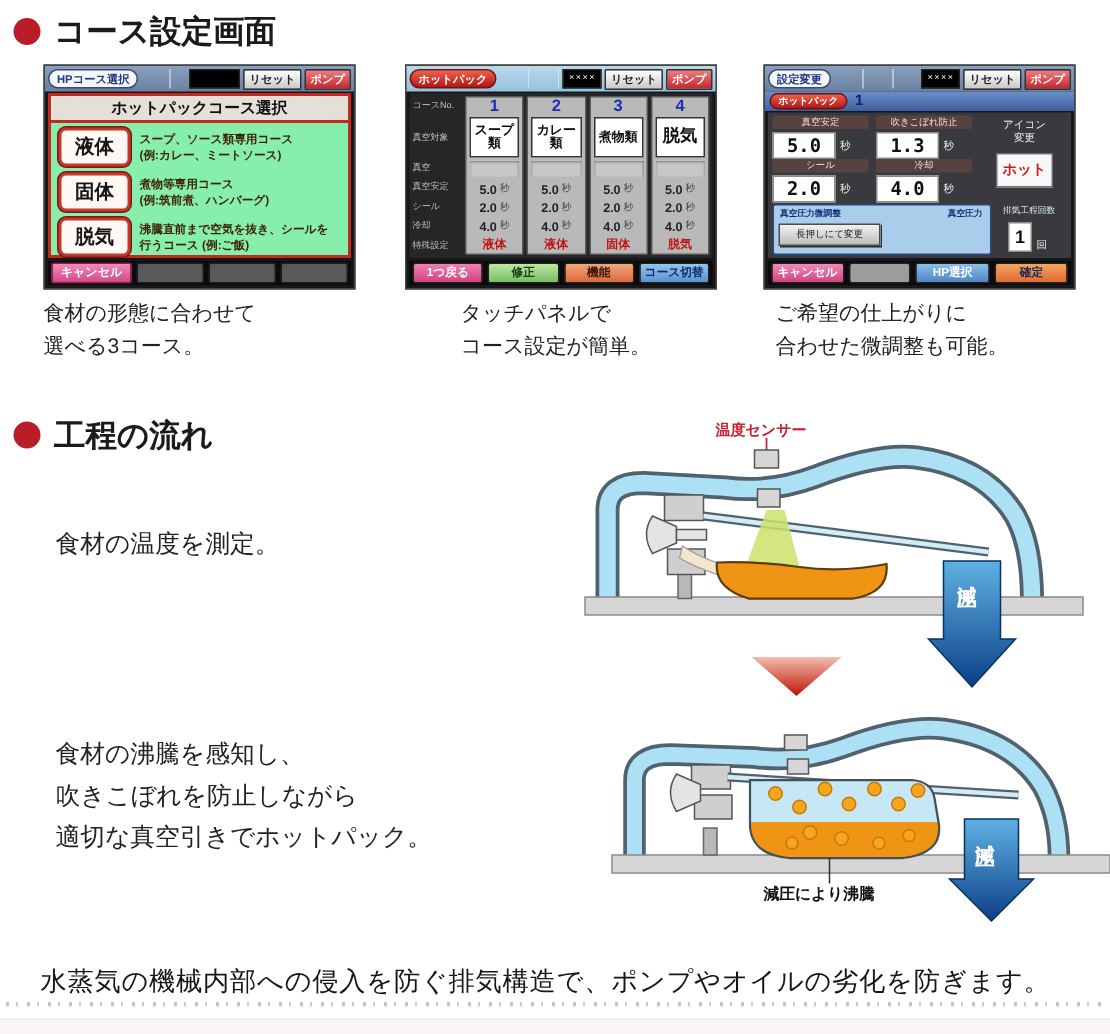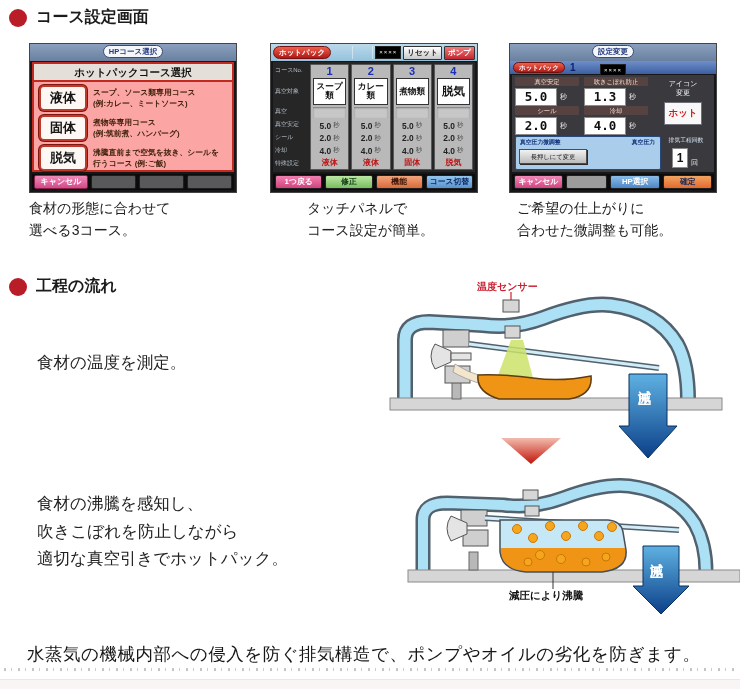--- a/index.html
+++ b/index.html
@@ -1,45 +1,45 @@
 <!DOCTYPE html>
 <html><head>
 <meta charset="utf-8">
 <style>
   html,body{margin:0;padding:0;background:#fff;}
   body{font-family:"Liberation Sans","DejaVu Sans",sans-serif;}
   .page{position:relative;width:740px;height:689px;background:#fff;overflow:hidden;}
 
   
-  .sec-head{position:absolute;display:flex;align-items:center;gap:9px;font-weight:bold;font-size:16px;color:#1b1b1b;}
+  .sec-head{position:absolute;display:flex;align-items:center;gap:9px;font-weight:bold;font-size:21px;color:#1b1b1b;}
   .bullet{width:18px;height:18px;border-radius:50%;background:#b81d28;flex:0 0 auto;}
   #sec1{left:9px;top:7px;}
   #sec2{left:9px;top:276px;}
 
   
   .panel{position:absolute;width:208px;height:150px;background:#17171a;border:1px solid #444;box-sizing:border-box;}
   .p1{left:29px;top:43px;}
   .p2{left:270px;top:43px;}
   .p3{left:509px;top:43px;}
 
   .ph{height:17px;display:flex;align-items:center;gap:2px;padding:1px 2px;box-sizing:border-box;}
-  .ph.steel{background:linear-gradient(#8ba0bf,#69809f);flex-direction:column;}
+  .ph.steel{background:linear-gradient(#8ba0bf,#69809f);}
   .ph.sky{background:linear-gradient(#bcd9ea,#93c2dd);}
   .ph-cells{flex:1;align-self:stretch;margin:1px 0;background:repeating-linear-gradient(90deg,transparent 0 19px,rgba(255,255,255,.45) 19px 20px);}
   .tab{font-size:7.5px;font-weight:bold;padding:1px 5px;border-radius:8px;white-space:nowrap;line-height:9px;}
   .tab.white{background:#f5f6fa;color:#21387f;border:1px solid #3a4a74;}
   .tab.red{background:linear-gradient(#f0604a,#b01818);color:#fff;border:1px solid #77100e;}
   .counter{background:#000;color:#f0f0f0;font-size:6px;letter-spacing:1px;height:11px;line-height:11px;min-width:24px;text-align:center;border:1px solid #222;}
   .counter.empty{min-width:32px;}
   .hbtn{font-size:7.5px;font-weight:bold;padding:0 3px;height:12px;line-height:12px;border:1px solid #333;white-space:nowrap;border-radius:1px;}
   .hbtn.reset{background:linear-gradient(#fff,#c8c8c8);color:#222;}
   .hbtn.pump{background:linear-gradient(#f27b7b,#c4272e);color:#fff;}
 
   
-  .p1-frame{position:absolute;left:2px;right:2px;top:18px;bottom:20px;border:2px solid #c22a20;background:#fca5a5;box-sizing:border-box;}
+  .p1-frame{position:absolute;left:2px;right:2px;top:18px;bottom:20px;border:2px solid #c22a20;background:#86efac;box-sizing:border-box;}
   .p1-title{height:16px;line-height:16px;text-align:center;font-size:10.5px;font-weight:bold;color:#101010;background:#e4dfd8;border-bottom:2px solid #c22a20;}
   .course-row{display:flex;align-items:center;gap:6px;padding:3px 5px 1px;}
   .course-btn{flex:0 0 44px;height:22px;line-height:21px;text-align:center;background:#fdf8f4;border:2px solid #c0392b;box-shadow:0 0 0 1px #7c1712;border-radius:5px;font-size:13px;font-weight:bold;color:#161616;}
   .course-desc{font-size:7.8px;font-weight:bold;color:#40220a;line-height:1.45;white-space:pre-line;}
   .p-foot{position:absolute;left:2px;right:2px;bottom:2px;height:16px;background:#0b0b0b;display:flex;gap:3px;align-items:center;padding:0 2px;box-sizing:border-box;}
   .cancel-btn{width:52px;height:12px;line-height:12px;text-align:center;background:linear-gradient(#f08ab8,#d14a89);color:#fff;font-size:8px;font-weight:bold;border:1px solid #8c1c4c;border-radius:2px;}
   .gray-btn{flex:1;height:12px;background:#59595b;border:1px solid #1e1e1e;border-radius:2px;}
 
   
   .caption{position:absolute;top:198px;font-size:14px;color:#222;line-height:1.55;white-space:pre-line;}

